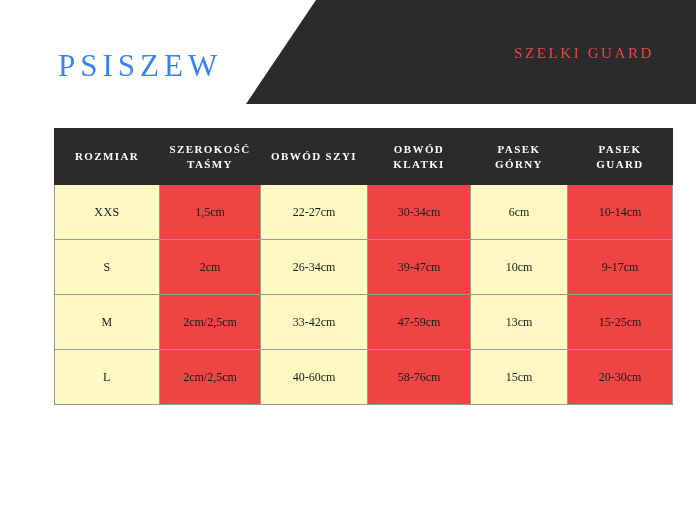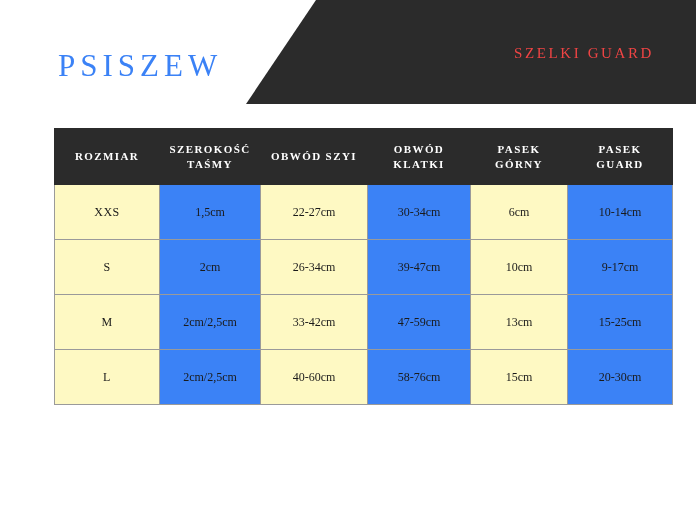--- a/index.html
+++ b/index.html
@@ -87,21 +87,21 @@
   }
   table.size-table tbody td {
     height: 50px;
     font-size: 12px;
     color: #1a1a1a;
     padding: 2px 4px;
     background: #fef9c3;
   }
   
   table.size-table tbody td.shade {
-    background: #3b82f6;
+    background: #ef4444;
   }
   table.size-table thead th.col-0 { width: 96px; }
   table.size-table thead th.col-1 { width: 92px; }
   table.size-table thead th.col-2 { width: 98px; }
   table.size-table thead th.col-3 { width: 94px; }
   table.size-table thead th.col-4 { width: 88px; }
   table.size-table thead th.col-5 { width: 96px; }
 
   .size-cell {
     font-size: 13px;

